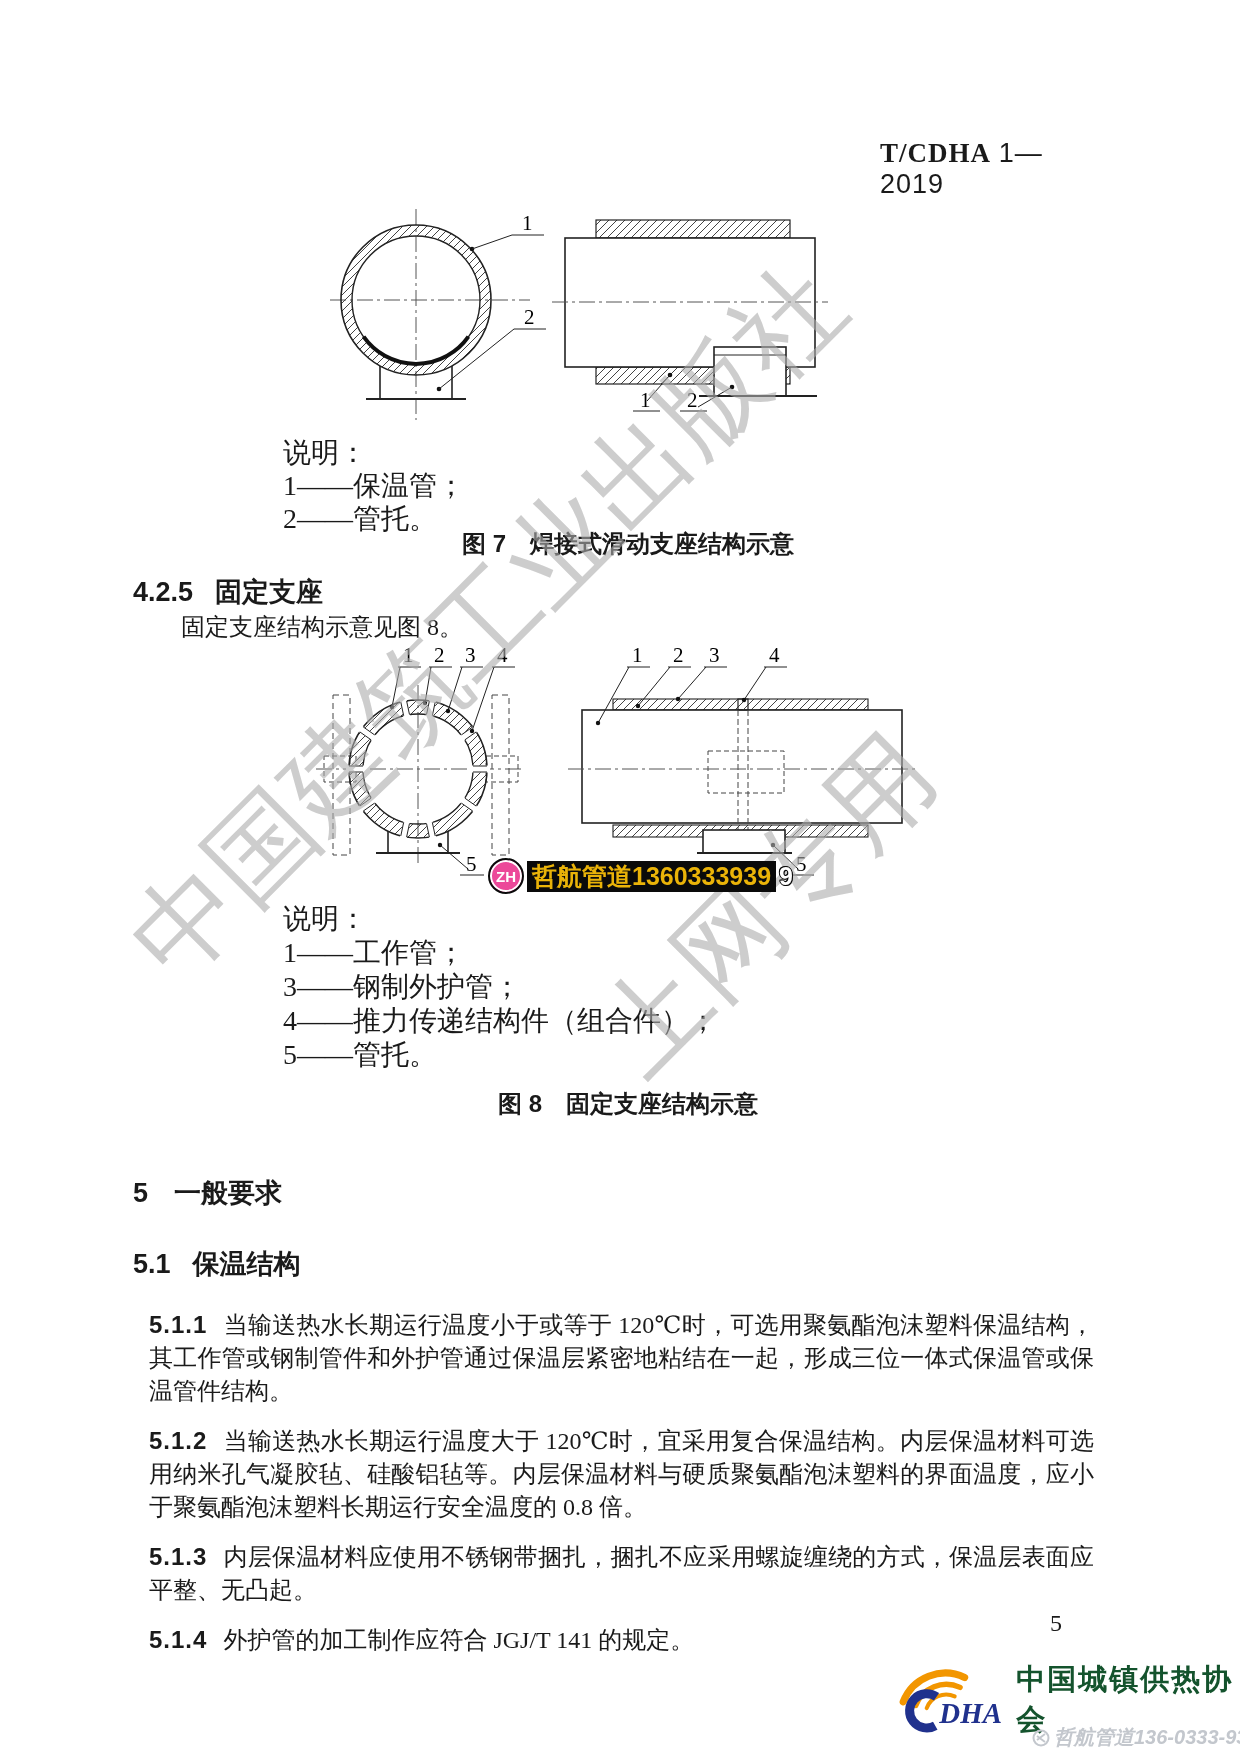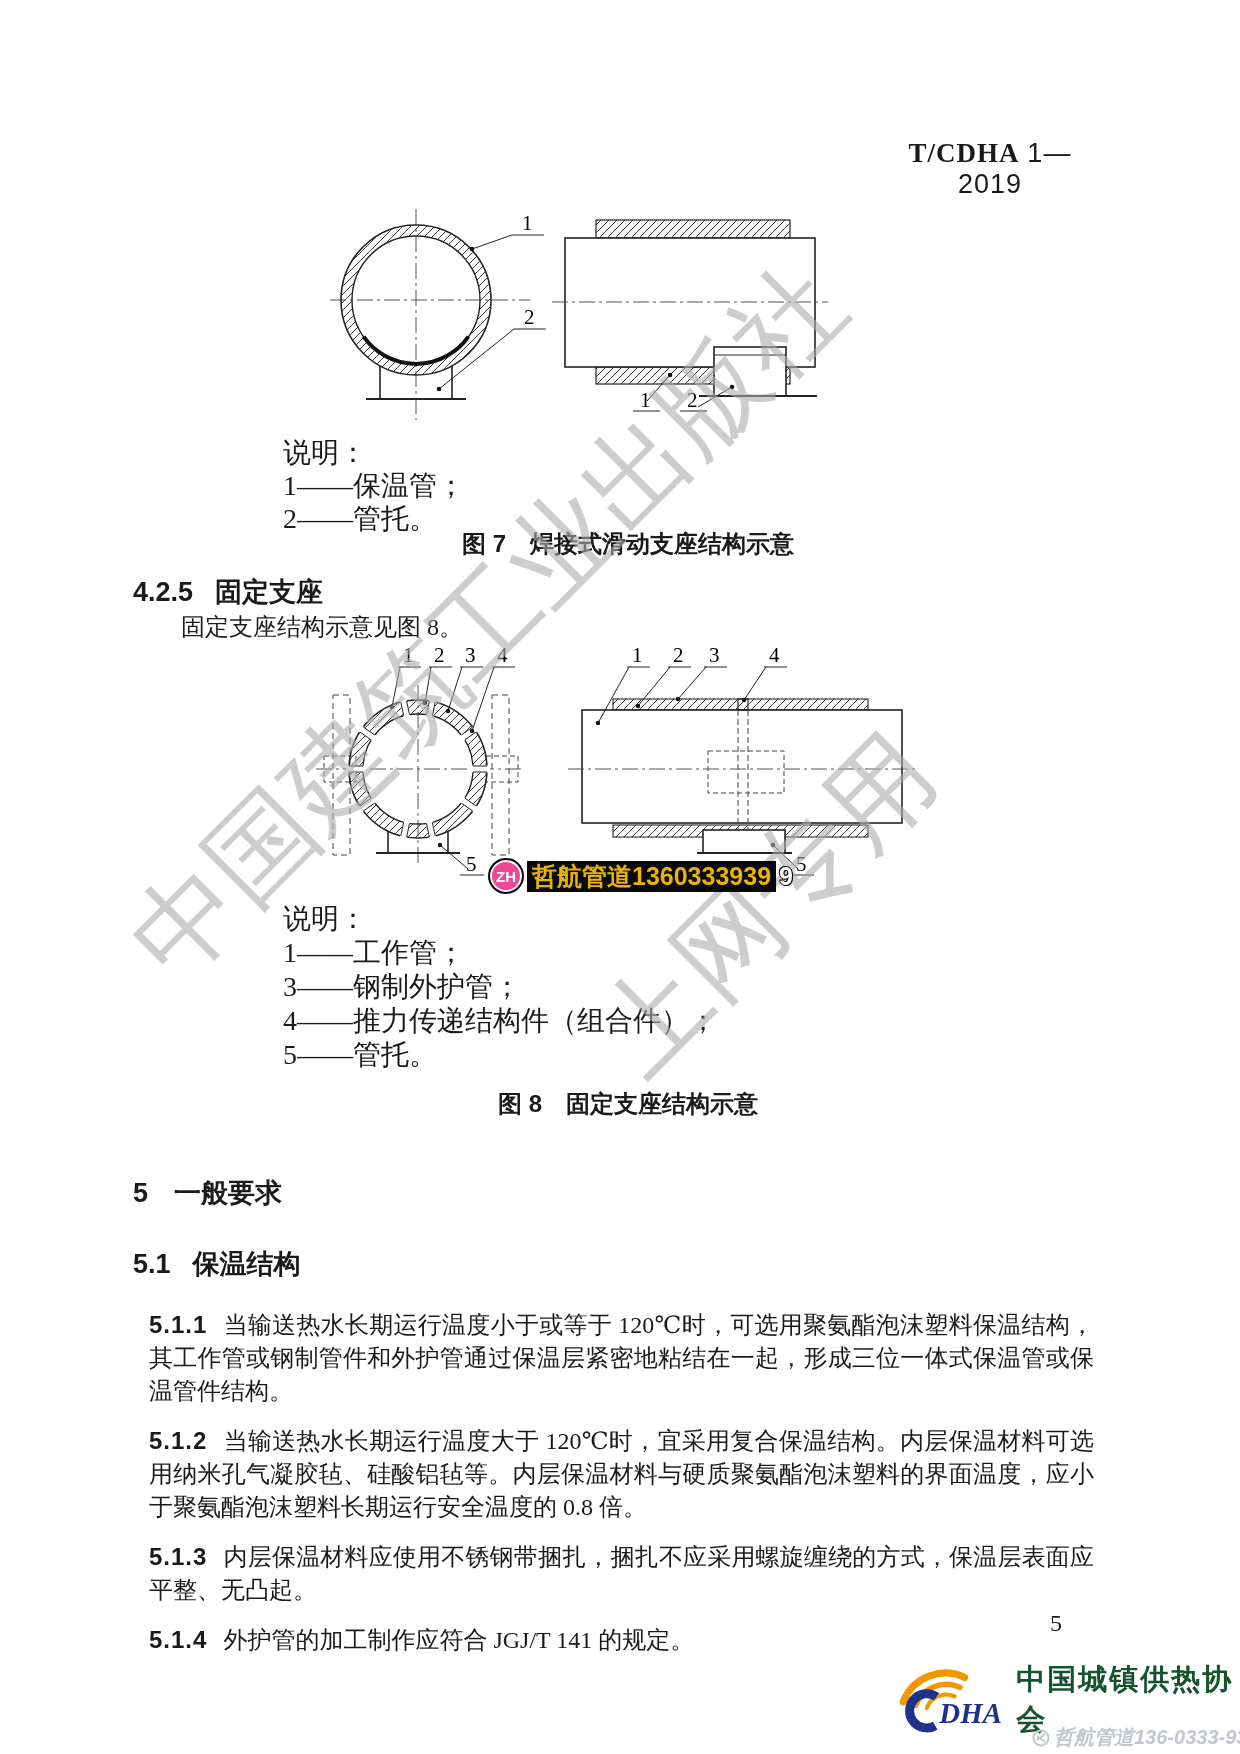--- a/index.html
+++ b/index.html
@@ -1,20 +1,20 @@
 <!DOCTYPE html>
 <html><head>
 <meta charset="utf-8">
 <style>
   html,body{margin:0;padding:0;background:#777;}
   .page{position:relative;width:1240px;height:1754px;margin:0 auto;background:#ffffff;
         overflow:hidden;font-family:"Liberation Serif","DejaVu Serif",serif;color:#1a1a1a;}
   .abs{position:absolute;}
   
-  .std-code{left:880px;top:138px;width:220px;text-align:center;font-size:27px;letter-spacing:1px;}
+  .std-code{left:880px;top:138px;width:220px;text-align:left;font-size:27px;letter-spacing:1px;}
   .std-code .c1{font-weight:700;font-family:"Liberation Serif",serif;}
   .std-code .c2{font-family:"Liberation Sans",sans-serif;font-weight:500;}
   
   .legend{left:283px;font-size:28px;line-height:33px;}
   .caption{left:8px;width:1240px;text-align:center;font-family:"Liberation Sans",sans-serif;
            font-weight:700;font-size:24px;}
   .h-clause{left:133px;font-family:"Liberation Sans",sans-serif;font-weight:700;font-size:27px;}
   .h-clause .sp{display:inline-block;width:22px;}
   .body-line{left:181px;font-size:24px;text-align:right;}
   .h-sec{left:133px;font-family:"Liberation Sans",sans-serif;font-weight:700;font-size:27px;}

